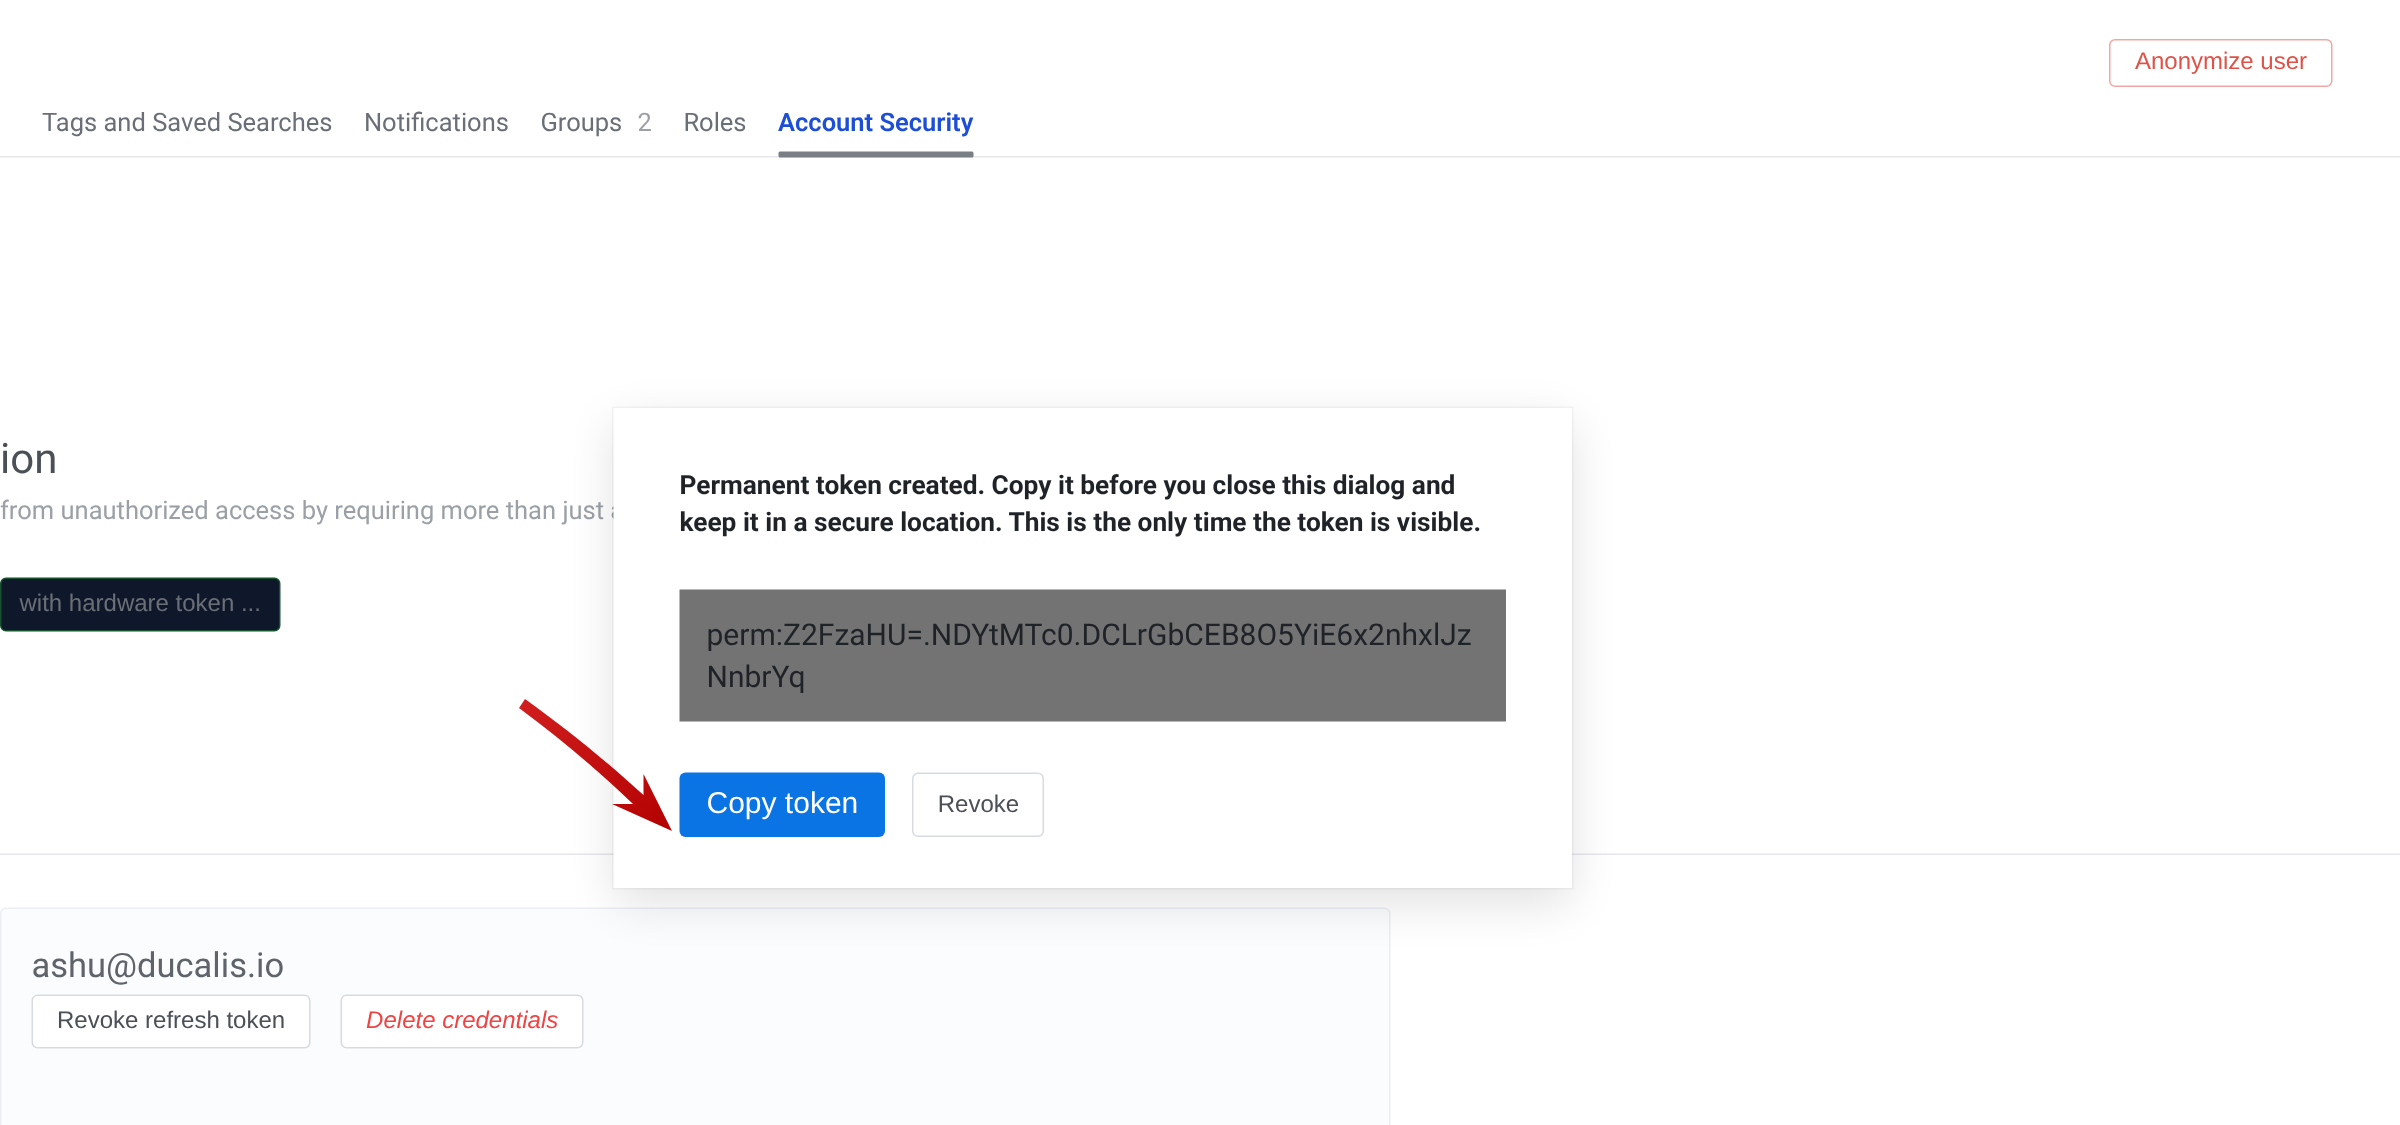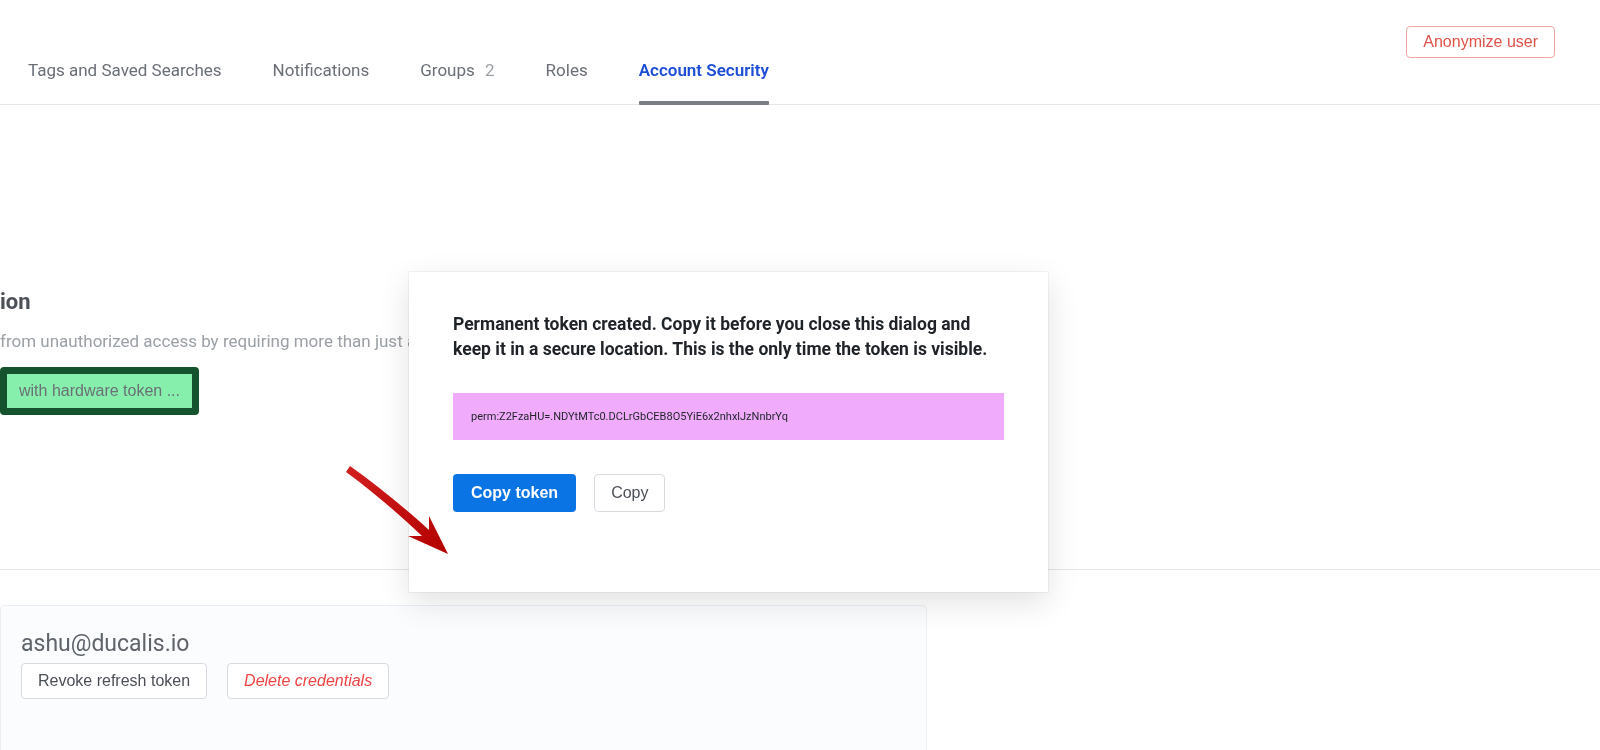--- a/index.html
+++ b/index.html
@@ -28,52 +28,53 @@
     border:1px solid #f0a7a3;
     color:#e05248;
     background:#fff;
     border-radius:4px;
     padding:6px 16px;
     font-size:16px;
     cursor:pointer;
   }
   .tabbar {
     display:flex;
-    gap:51px;
+    gap:21px;
     padding-left:28px;
+    align-items:flex-end;
     height:45px;
     border-bottom:1px solid #e5e7eb;
   }
   .tab {
     padding-bottom:12px;
     color:#6a6f77;
     font-size:17px;
     cursor:pointer;
     position:relative;
   }
   .tab .count { margin-left:6px; color:#9aa0a6; }
   .tab.active { color:#1d4ed8; font-weight:600; }
   .tab.active::after {
     content:"";
     position:absolute; left:0; right:0; bottom:-1px;
     height:4px; background:#7a7f85; border-radius:1px;
   }
   .content { position:relative; padding:0; }
   .section-title {
     position:absolute; left:0; top:184px;
-    font-size:22px; font-weight:700; color:#4b4f56;
+    font-size:28px; font-weight:400; color:#4b4f56;
   }
   .section-desc {
     position:absolute; left:0; top:226px;
     font-size:17px; color:#9aa0a6;
   }
   .hw-token-btn {
-    position:absolute; left:0; top:262px;
-    border:7px solid #14532d;
-    background:#86efac;
+    position:absolute; left:0; top:280px;
+    border:1px solid #14532d;
+    background:#0f172a;
     color:#6b7076;
     border-radius:4px;
     padding:8px 12px;
     font-size:16px;
     cursor:pointer;
   }
 
   .cred-card {
     position:absolute;
     left:0; top:500px;
@@ -104,37 +105,37 @@
     width:639px; height:320px;
     background:#fff;
     box-shadow:0 10px 30px rgba(0,0,0,0.12), 0 0 0 1px rgba(0,0,0,0.04);
     padding:40px 44px 28px 44px;
   }
   .overlay .headline {
     font-size:17.5px; font-weight:700; color:#1f2328; line-height:1.4;
     margin-bottom:32px;
   }
   .token-box {
-    background:#f0abfc;
+    background:#737373;
     padding:16px 18px;
-    font-size:11px;
+    font-size:20px;
     color:#1f2328;
     line-height:1.4;
     margin-bottom:34px;
     word-break:break-all;
   }
   .overlay-btns { display:flex; gap:18px; }
   .btn-primary {
     background:#0b74e5;
     border:none;
     color:#fff;
     border-radius:4px;
     padding:10px 18px;
-    font-size:16px;
-    font-weight:700;
+    font-size:20px;
+    font-weight:400;
     cursor:pointer;
   }
 
   .arrow {
     position:absolute;
     left:336px; top:454px;
     width:120px; height:120px;
     pointer-events:none;
   }
 </style>
@@ -178,21 +179,21 @@
         <button class="btn-outline danger">Delete credentials</button>
       </div>
     </div>
   </div>
 
   <div class="overlay">
     <div class="headline">Permanent token created. Copy it before you close this dialog and keep it in a secure location. This is the only time the token is visible.</div>
     <div class="token-box">perm:Z2FzaHU=.NDYtMTc0.DCLrGbCEB8O5YiE6x2nhxlJzNnbrYq</div>
     <div class="overlay-btns">
       <button class="btn-primary">Copy token</button>
-      <button class="btn-outline">Copy</button>
+      <button class="btn-outline">Revoke</button>
     </div>
   </div>
 
   <svg class="arrow" viewBox="0 0 120 120">
     <defs>
       <linearGradient id="ra" x1="0" y1="0" x2="1" y2="1">
         <stop offset="0" stop-color="#d11f1f"></stop>
         <stop offset="1" stop-color="#b30000"></stop>
       </linearGradient>
     </defs>

